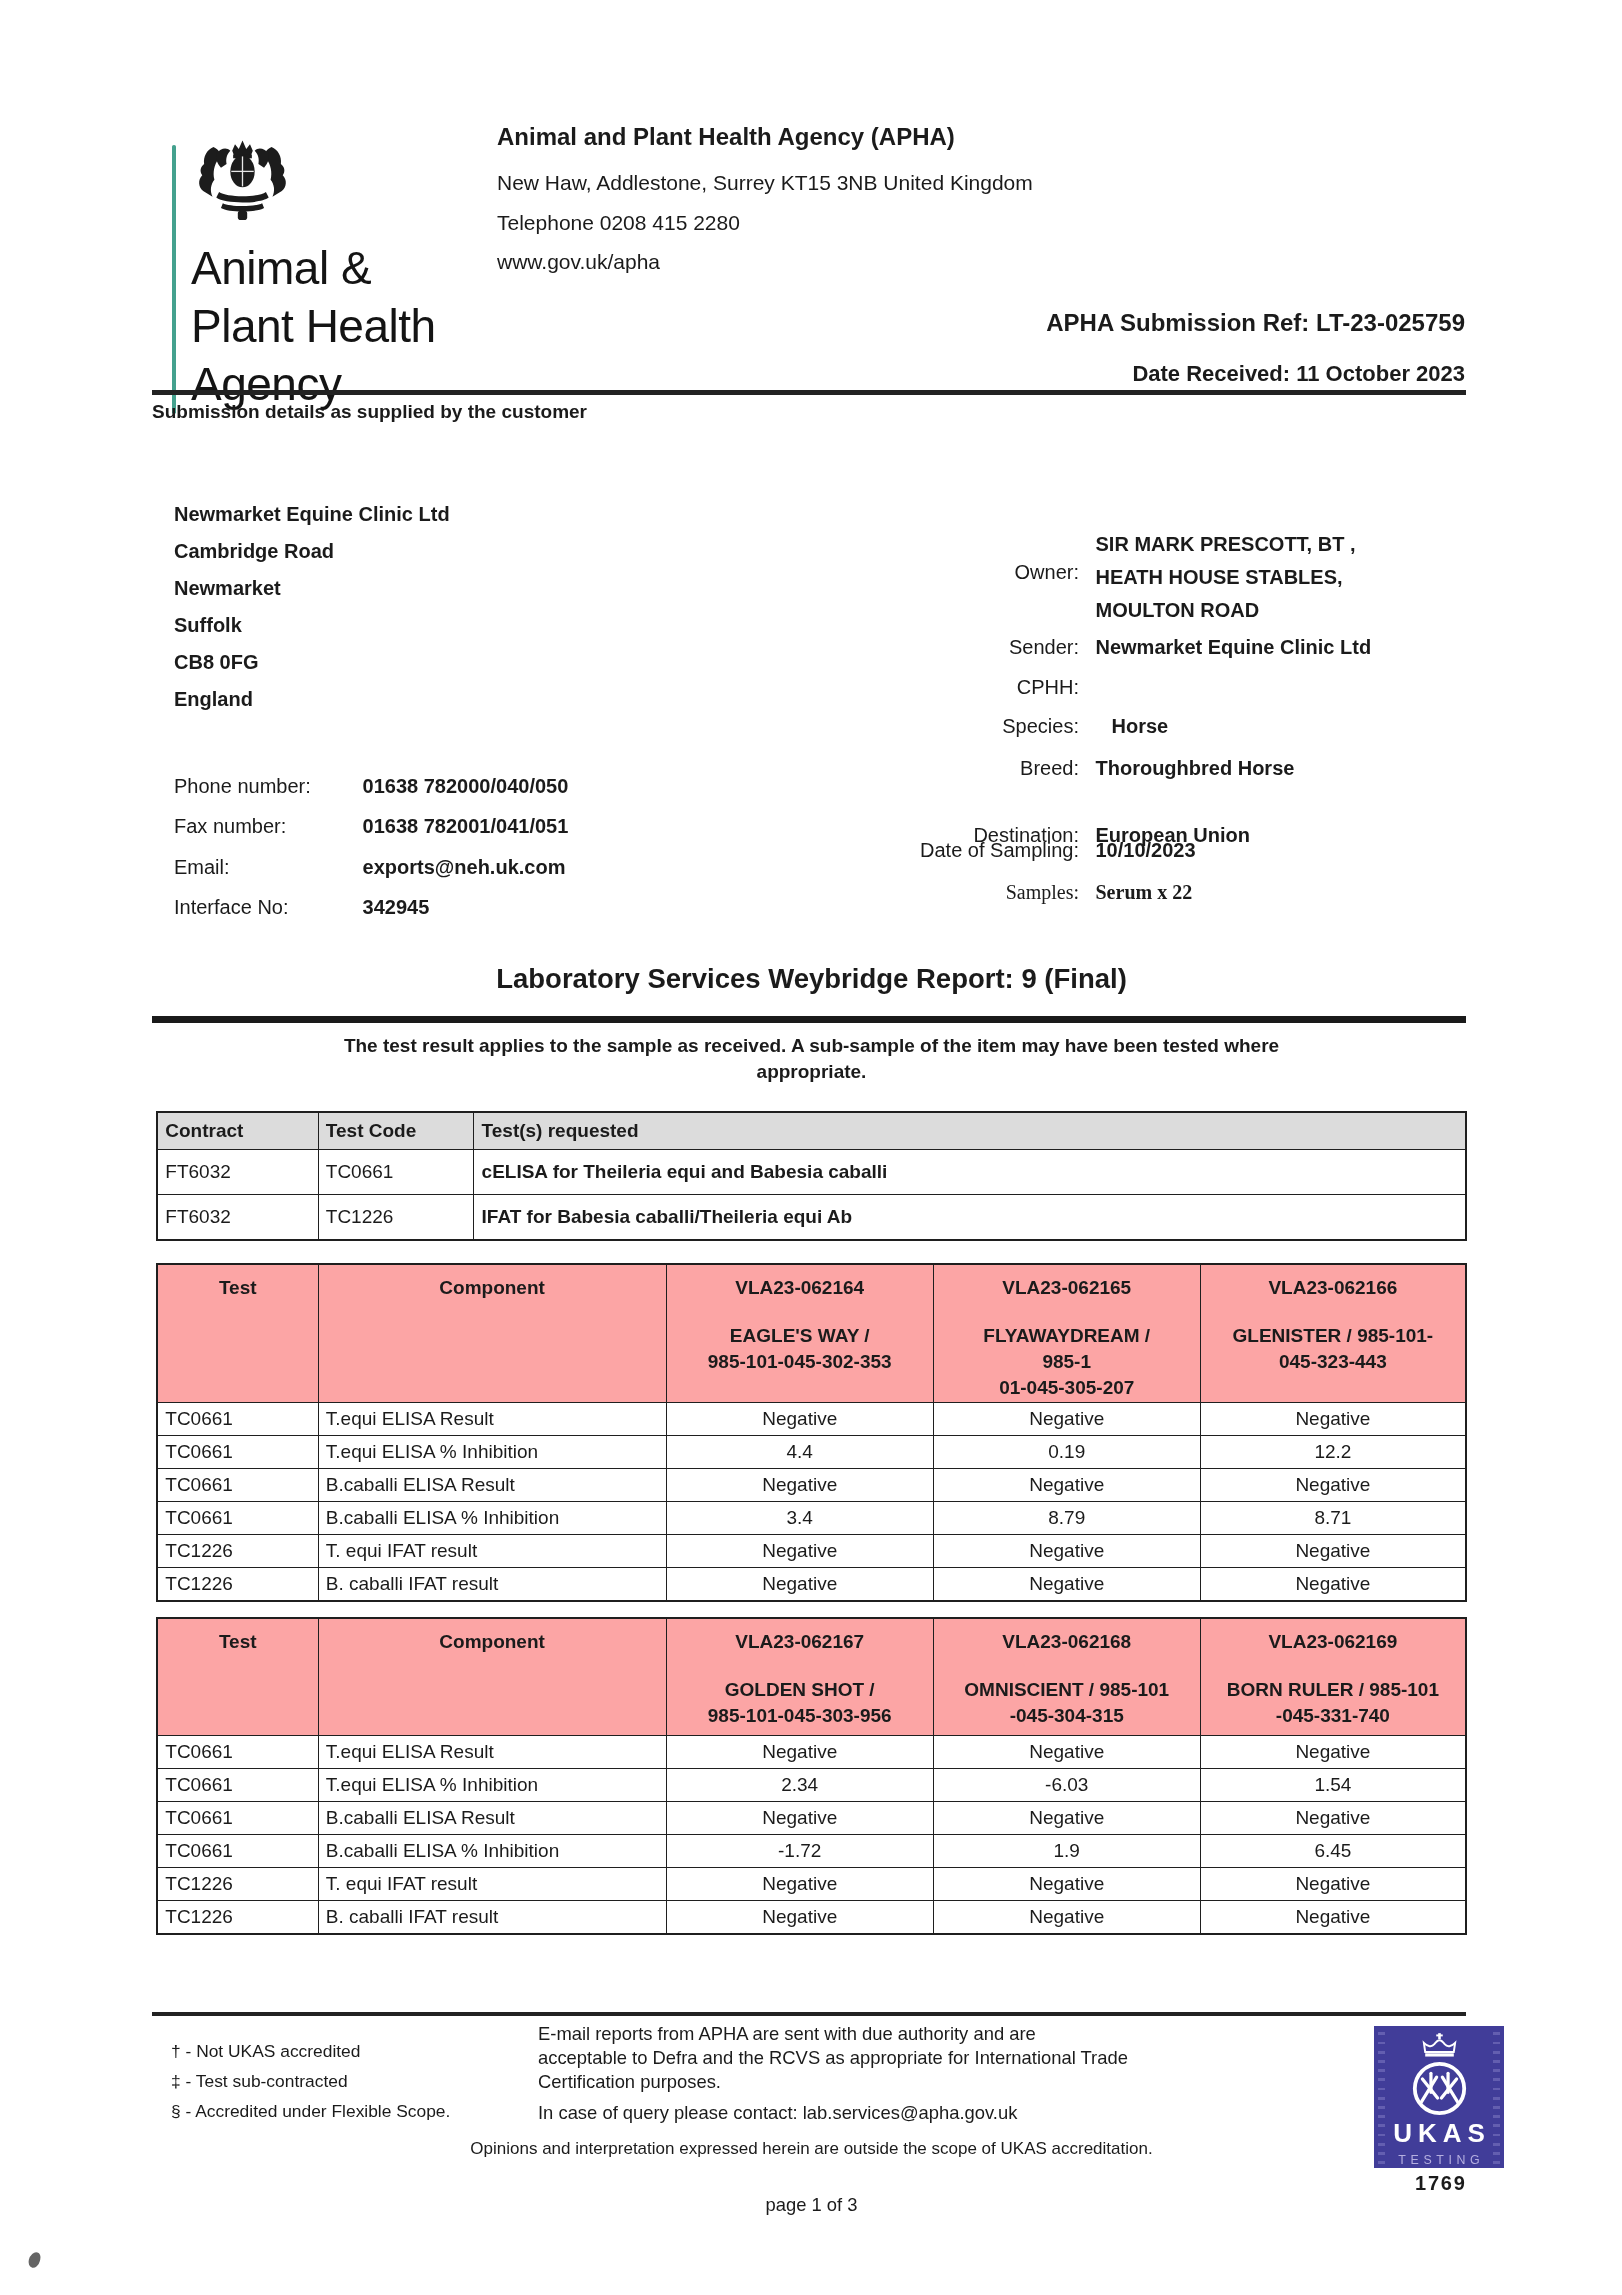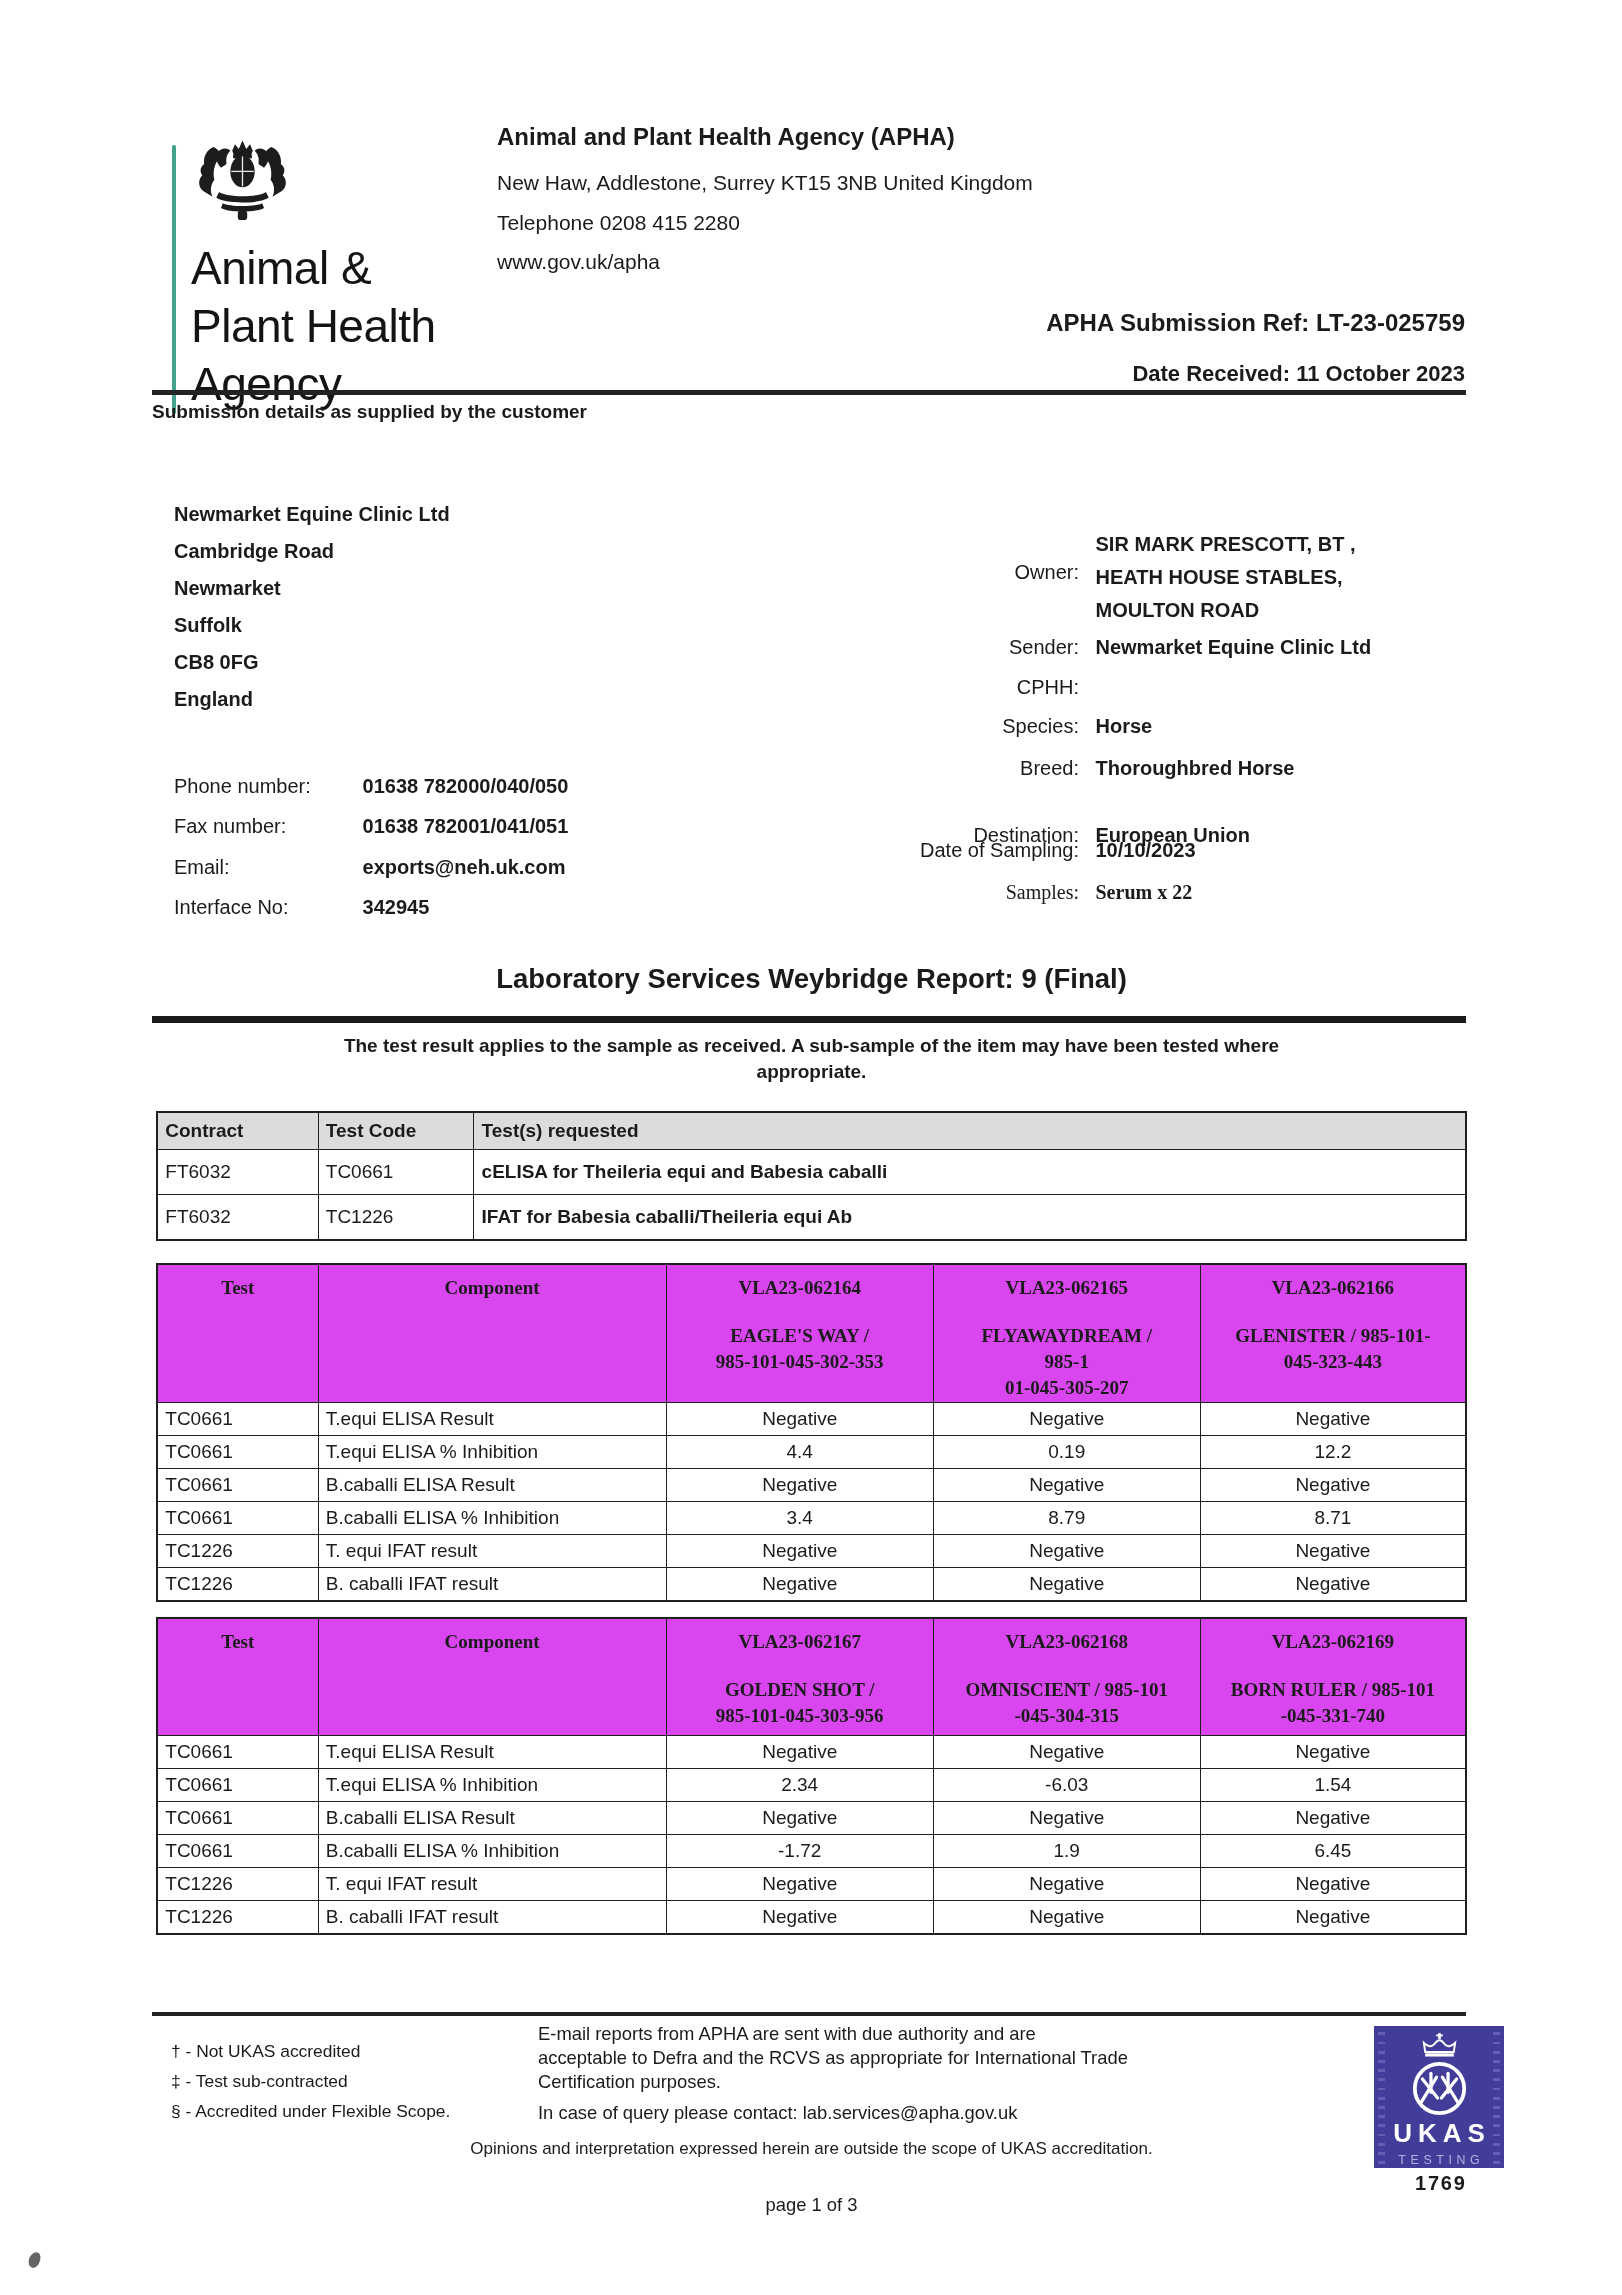--- a/index.html
+++ b/index.html
@@ -47,21 +47,21 @@
   td,th{border:1.8px solid #1f1f1f;overflow:hidden;}
 
   .req-table{left:156px;top:1111px;width:1311px;border:2.8px solid #1f1f1f;}
   .req-table th{background:#dcdcdc;font-size:19px;text-align:left;padding:6.4px 7.3px;height:23px;}
   .req-table td{font-size:19px;padding:4.6px 7.3px;height:35px;vertical-align:middle;}
   .req-table td.bold{font-weight:bold;}
 
   .res-table{width:1311px;border:2.8px solid #1f1f1f;}
   .res-t1{left:156px;top:1263px;}
   .res-t2{left:156px;top:1617px;}
-  .res-table th{background:#d946ef;font-size:19px;vertical-align:top;padding-top:12px;height:103px;text-align:center;font-family:Liberation Serif, serif;}
+  .res-table th{background:#fca5a5;font-size:19px;vertical-align:top;padding-top:12px;height:103px;text-align:center;}
   .res-table td{font-size:19px;height:30px;vertical-align:middle;}
   .res-table td.lft{text-align:left;padding-left:7.3px;}
   .res-table td.ctr{text-align:center;}
   .sample-id{font-weight:bold;margin-bottom:24px;}
   .sample-name div{font-weight:bold;line-height:26px;min-height:4.6px;}
 
   
   .rule3{left:152px;top:2012px;width:1314px;height:4.1px;}
   .legend{left:171px;top:2036px;font-size:17.4px;line-height:30px;}
   .email-note{left:538px;top:2022px;width:698px;font-size:18.4px;line-height:24px;}
@@ -162,21 +162,21 @@
     </span>
   </div>
   <div class="abs det-row" style="top:636px;">
     <span class="lab">Sender:</span>
     <span class="val">Newmarket Equine Clinic Ltd</span>
   </div>
   <div class="abs det-row" style="top:676px;">
     <span class="lab">CPHH:</span>
     <span class="val"></span>
   </div>
-  <div class="abs det-row" style="top:715px;">
+  <div class="abs det-row" style="top:715px;gap:16px;">
     <span class="lab">Species:</span>
     <span class="val">Horse</span>
   </div>
   <div class="abs det-row" style="top:757px;">
     <span class="lab">Breed:</span>
     <span class="val">Thoroughbred Horse</span>
   </div>
   <div class="abs det-row" style="top:798px;margin-top:26px;">
     <span class="lab">Destination:</span>
     <span class="val">European Union</span>

